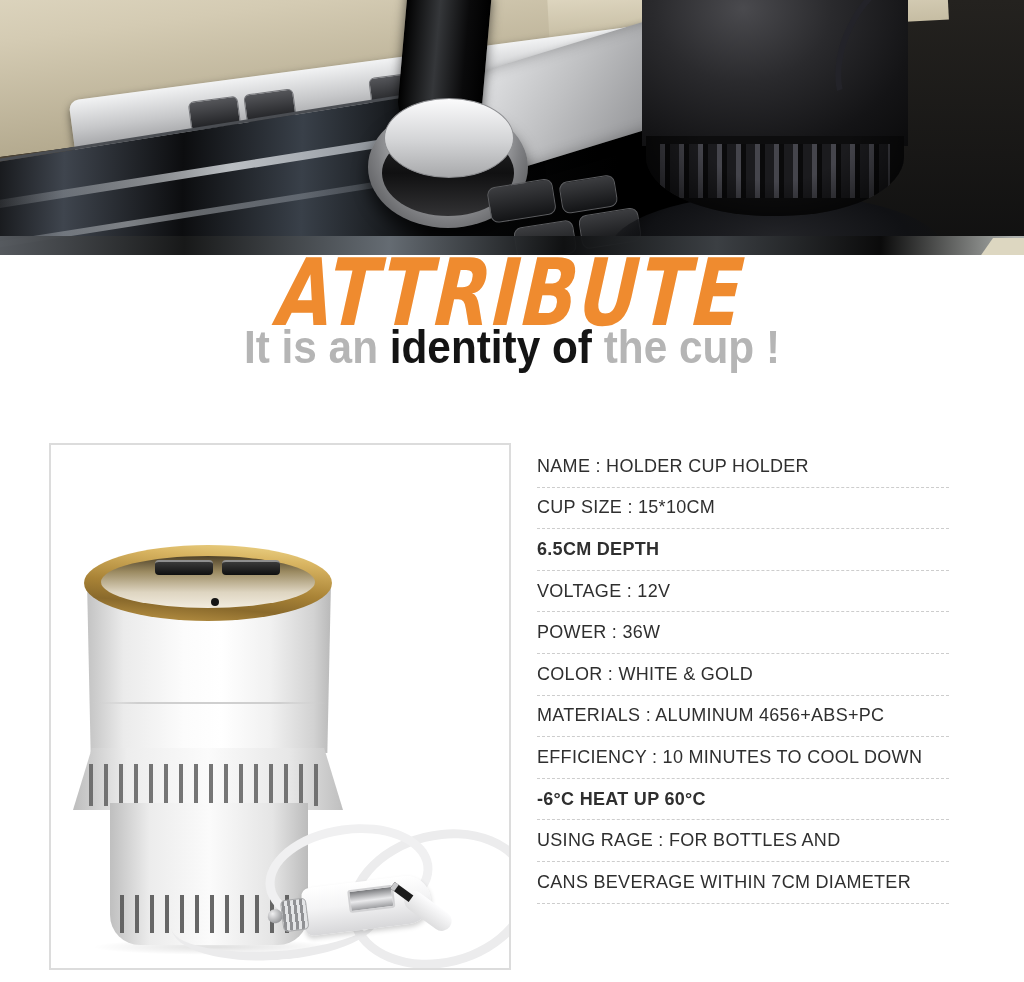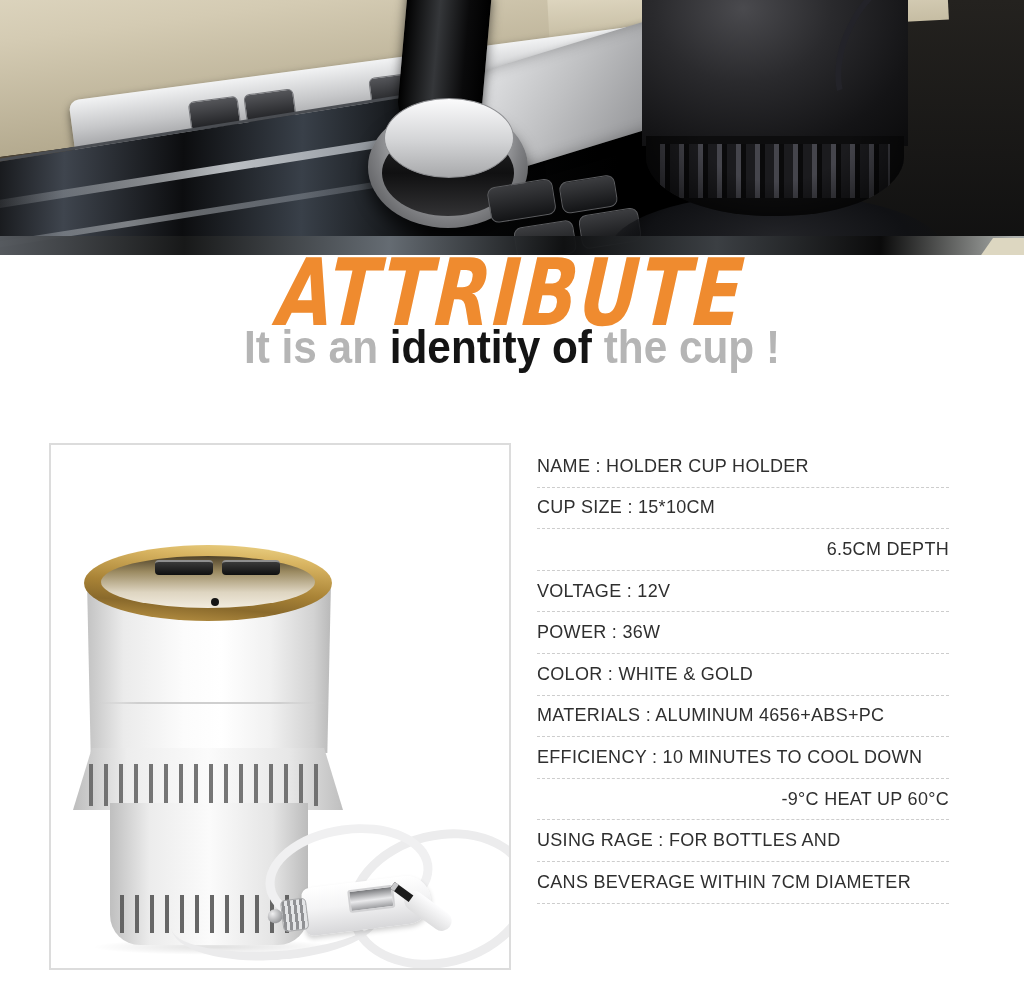--- a/index.html
+++ b/index.html
@@ -118,21 +118,21 @@
   .plug-tip{position:absolute;left:-36px;top:17px;width:15px;height:14px;border-radius:50%;
     background:radial-gradient(circle at 35% 30%,#f0f0f1 0%,#96979a 75%);}
   .dc-plug{position:absolute;left:350px;top:456px;width:54px;height:20px;transform:rotate(36deg);z-index:5;
     border-radius:10px;background:linear-gradient(180deg,#fdfdfe 0%,#dededf 100%);}
   .dc-tip{position:absolute;left:-17px;top:6px;width:18px;height:8px;background:#1c1c1c;border-left:5px solid #c9c9cb;}
 
   
   .specs{position:absolute;left:537px;top:446px;width:412px;}
   .spec-row{display:flex;align-items:center;height:40.6px;border-bottom:1px dashed #cdcdcd;
     font-size:18px;color:#2f2f2f;letter-spacing:.3px;white-space:nowrap;}
-  .spec-row.align-center{justify-content:flex-end;}
+  .spec-row.align-center{justify-content:flex-start;font-weight:bold;}
 </style>
 </head>
 <body>
 
 <div>
 
   <div class="hero">
     <div class="h-base"></div>
     <div class="h-seat"></div>
     <div class="h-seat2"></div>
@@ -226,21 +226,21 @@
 
       <div class="spec-row">
         <span class="spec-text">MATERIALS : ALUMINUM 4656+ABS+PC</span>
       </div>
 
       <div class="spec-row">
         <span class="spec-text">EFFICIENCY : 10 MINUTES TO COOL DOWN</span>
       </div>
 
       <div class="spec-row align-center">
-        <span class="spec-text">-9°C HEAT UP 60°C</span>
+        <span class="spec-text">-6°C HEAT UP 60°C</span>
       </div>
 
       <div class="spec-row">
         <span class="spec-text">USING RAGE : FOR BOTTLES AND</span>
       </div>
 
       <div class="spec-row">
         <span class="spec-text">CANS BEVERAGE WITHIN 7CM DIAMETER</span>
       </div>
     </div>

